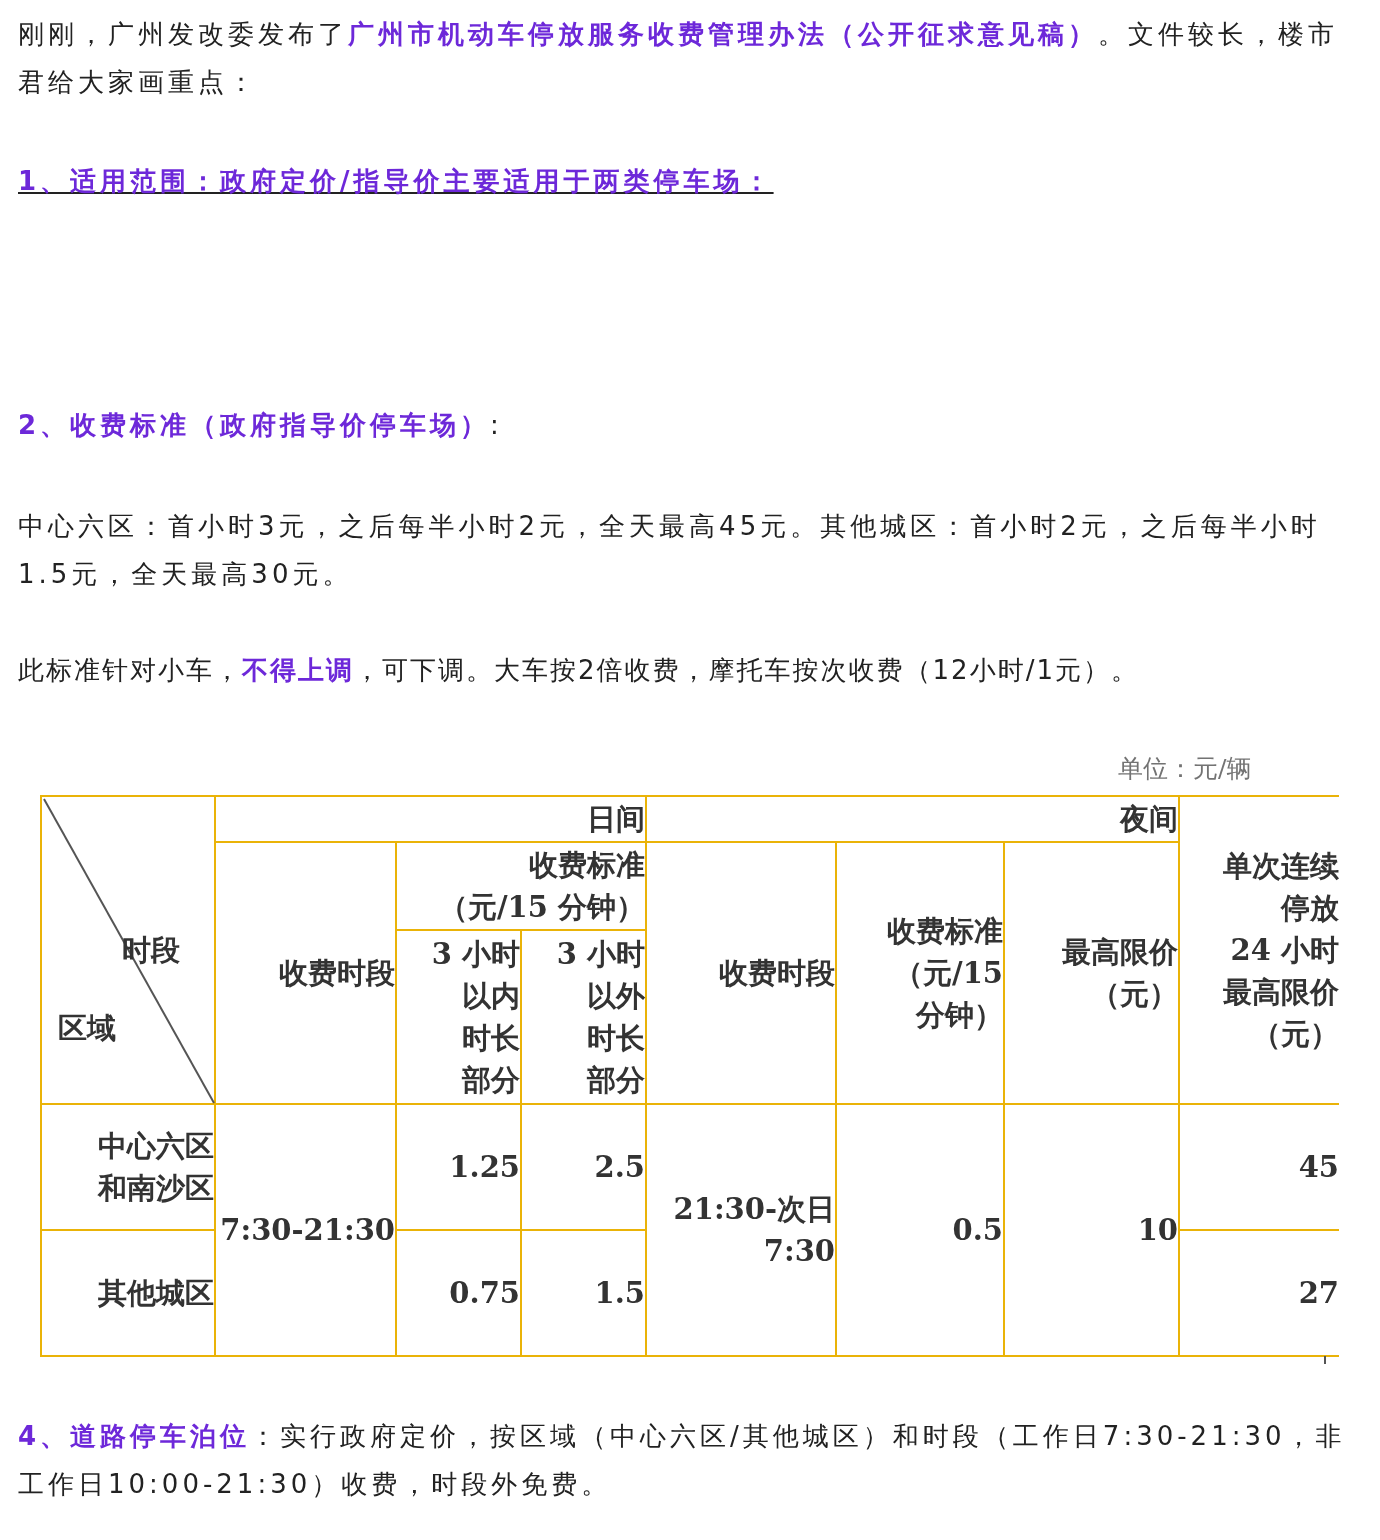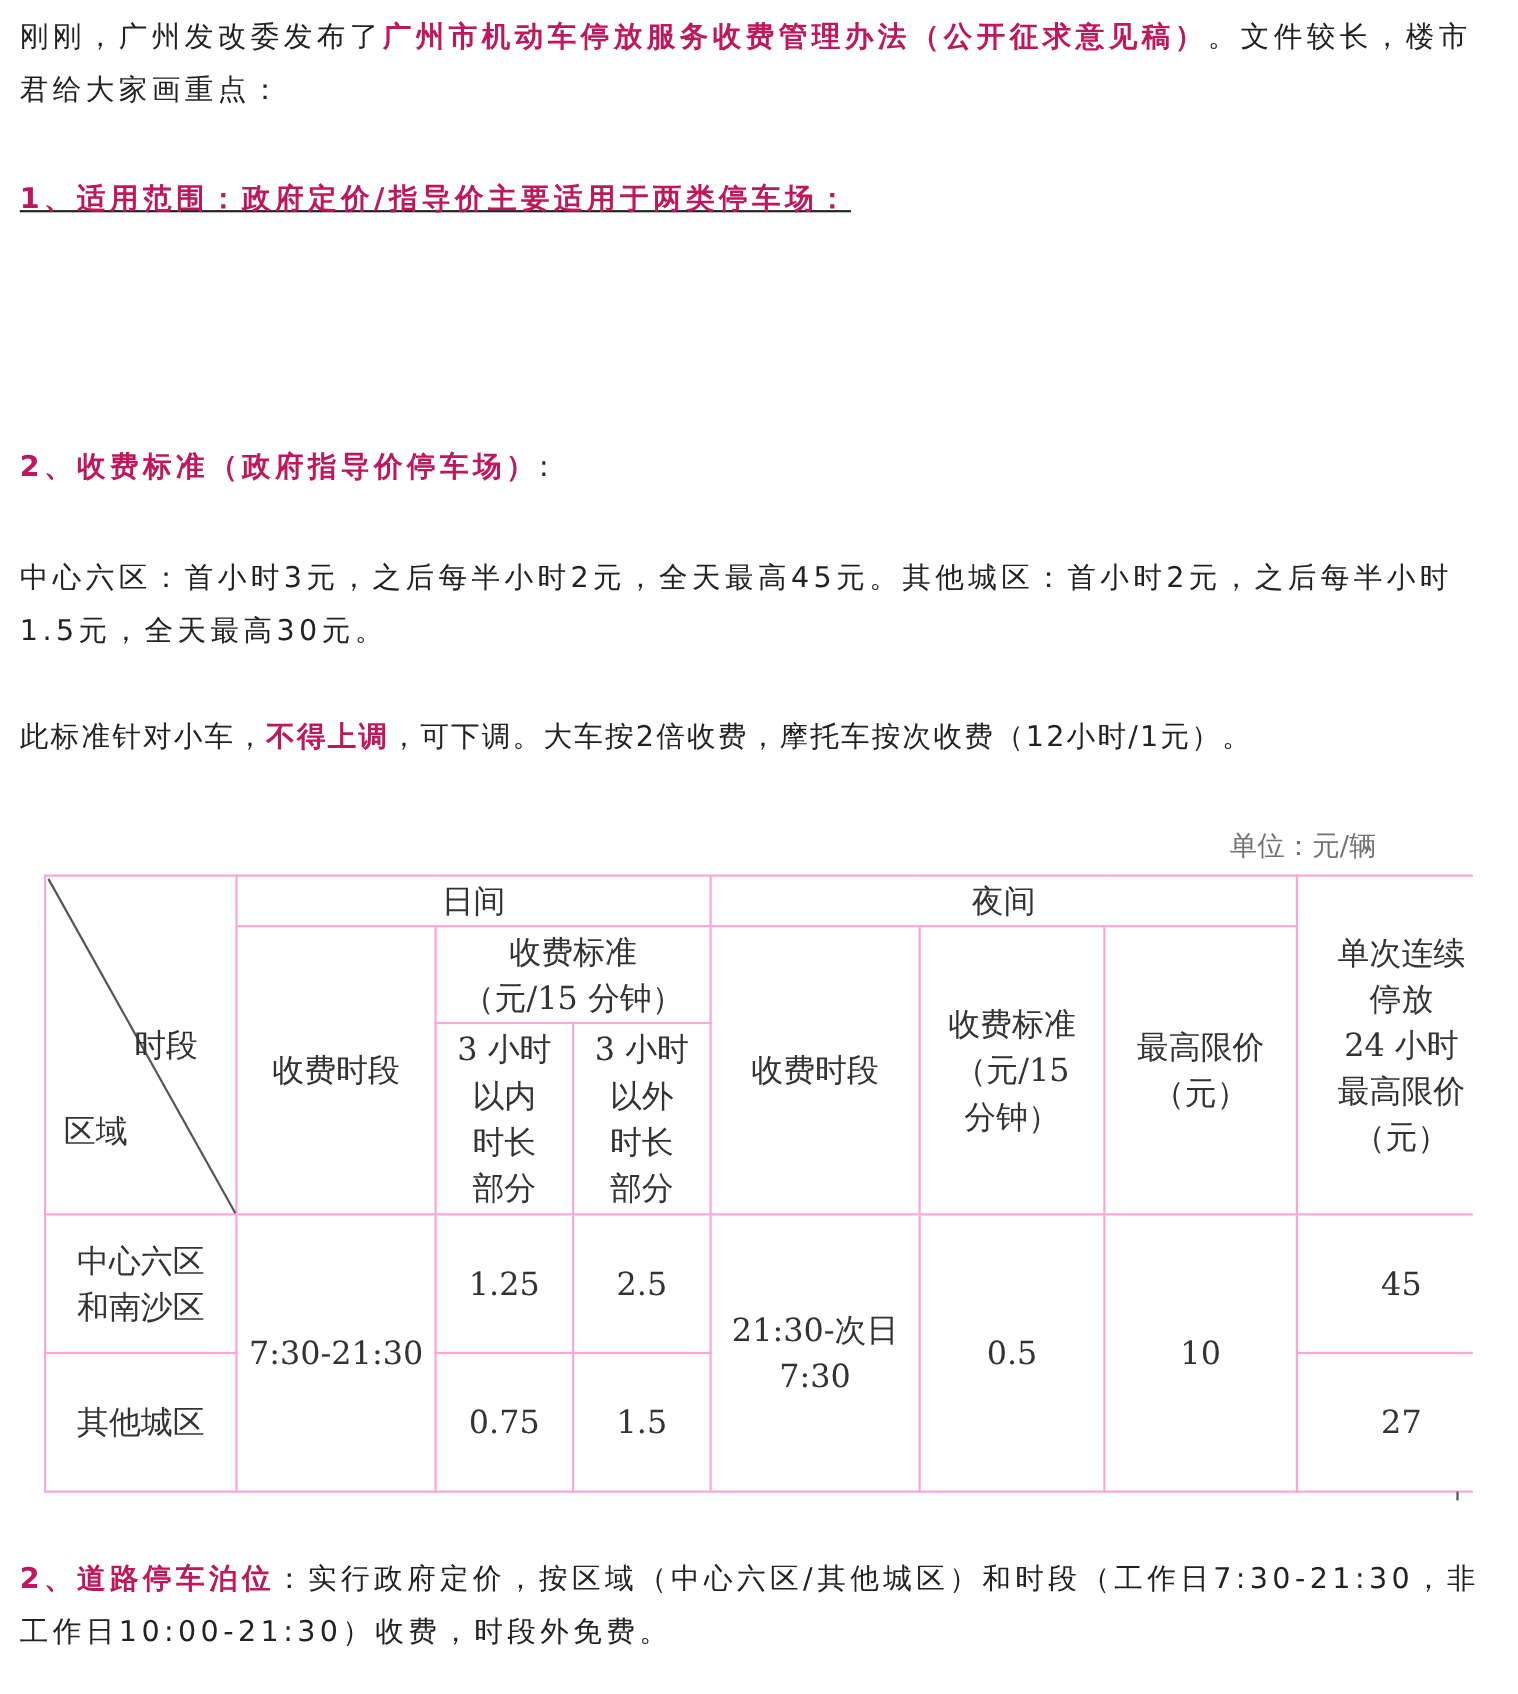--- a/index.html
+++ b/index.html
@@ -6,41 +6,41 @@
   body {
     width: 1380px; height: 1540px; overflow: hidden; position: relative;
     font-family: "DejaVu Sans", "Liberation Sans", sans-serif;
     color: #222222;
   }
   .para {
     position: absolute; left: 18px; width: 1330px;
     font-size: 26px; line-height: 48px; letter-spacing: 4px;
     margin: 0;
   }
-  .para b { font-weight: bold; color: #be185d; }
+  .para b { font-weight: bold; color: #6d28d9; }
   .hl {
     border-bottom: 3px dashed #a5e0b0;
     padding-bottom: 2px;
   }
   .unit {
     position: absolute; left: 1118px; top: 752px;
     font-family: "DejaVu Serif", "Liberation Serif", serif;
     font-size: 25px; color: #737373; letter-spacing: 0;
   }
   table.fee {
     position: absolute; left: 40px; top: 795px;
     border-collapse: collapse;
     font-family: "DejaVu Serif", "Liberation Serif", serif;
     font-size: 29px; color: #333;
     table-layout: fixed;
   }
   table.fee td {
-    border: 2px solid #f9a8d4;
-    text-align: center; vertical-align: middle;
-    line-height: 42px; padding: 0;
+    border: 2px solid #eab308;
+    text-align: right; vertical-align: middle;
+    line-height: 42px; padding: 0; font-weight: bold;
   }
   table.fee td.openright { border-right: none; padding-left: 29px; }
   .diag { position: relative; }
   .diag svg { position: absolute; left: 0; top: 0; }
   .diag .t1 { position: absolute; left: 80px; top: 90px; margin-top: 42px; }
   .diag .t2 { position: absolute; left: 16px; top: 210px; }
   .tick { position: absolute; left: 1324px; top: 1356px; width: 2px; height: 8px; background: #555; }
 </style>
 </head>
 <body>
@@ -111,13 +111,13 @@
   <tr style="height:126px;">
     <td>其他城区</td>
     <td>0.75</td>
     <td>1.5</td>
     <td class="openright">27</td>
   </tr>
 </tbody>
   </table>
 <div class="tick"></div>
 
-<p class="para" style="top:1412px;"><b>2、道路停车泊位</b><span>：实行政府定价，按区域（中心六区/其他城区）和时段（工作日7:30-21:30，非工作日10:00-21:30）收费，时段外免费。</span></p>
+<p class="para" style="top:1412px;"><b>4、道路停车泊位</b><span>：实行政府定价，按区域（中心六区/其他城区）和时段（工作日7:30-21:30，非工作日10:00-21:30）收费，时段外免费。</span></p>
 
 </body></html>

